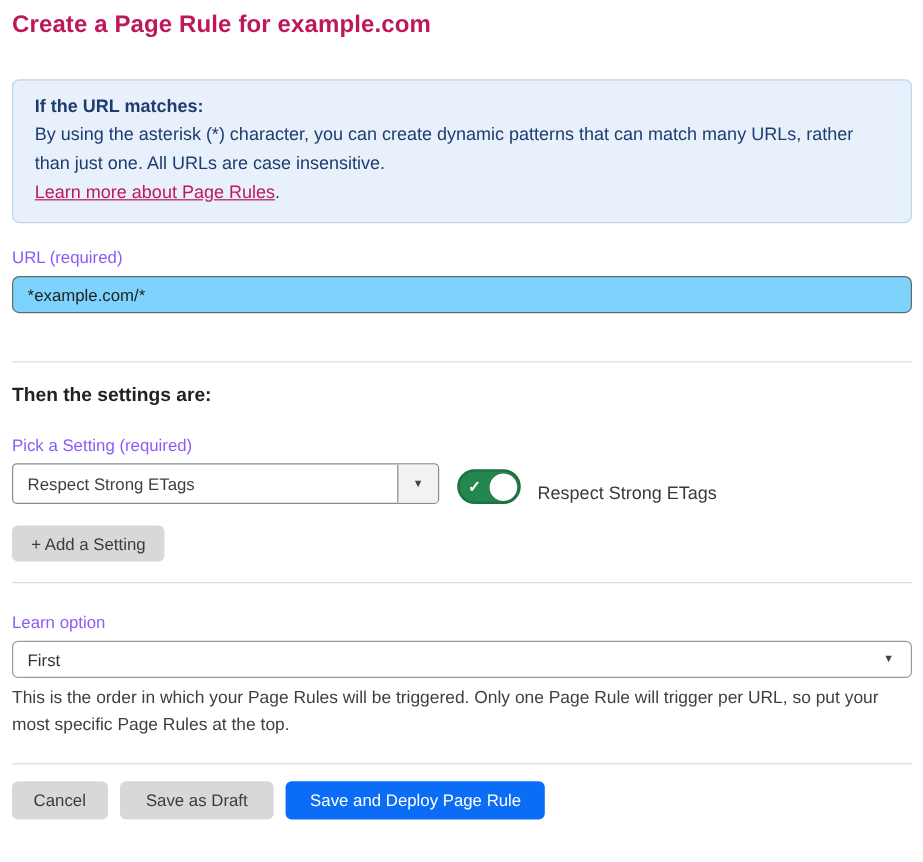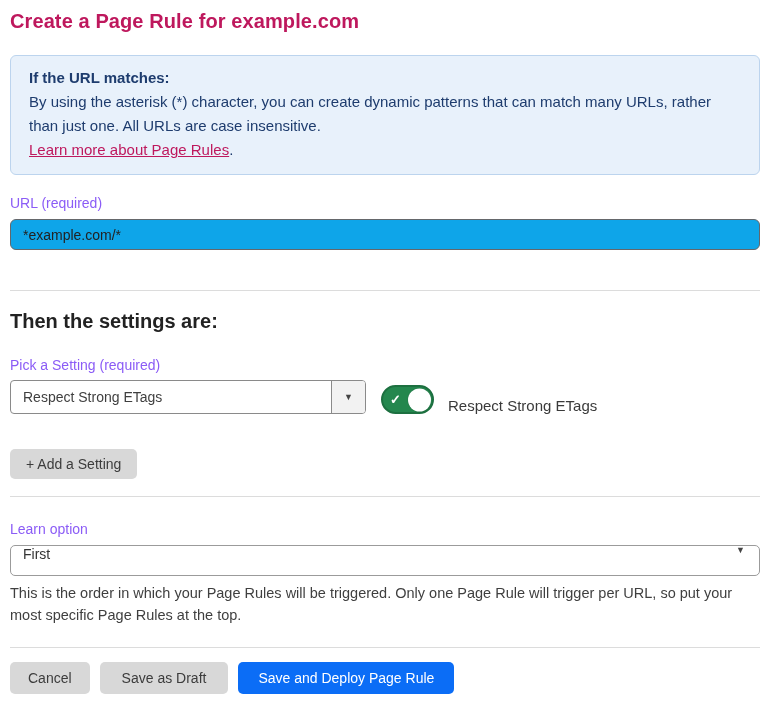--- a/index.html
+++ b/index.html
@@ -17,21 +17,21 @@
     overflow: hidden;
   }
   h1.page-title {
     margin: 0;
     font-size: 20px;
     font-weight: 700;
     color: #be185d;
     letter-spacing: 0.1px;
   }
   .info-box {
-    margin-top: 22px;
+    margin-top: 33px;
     background: #e8f1fb;
     border: 1px solid #bcd4ee;
     border-radius: 6px;
     padding: 10px 18px 12px 18px;
     font-size: 15px;
     line-height: 24px;
     color: #1e3c6e;
   }
   .info-heading { font-weight: 700; }
   .info-body { max-width: 700px; }
@@ -43,40 +43,40 @@
   .field-label {
     margin-top: 20px;
     font-size: 14px;
     color: #8b5cf6;
   }
   .url-input {
     display: block;
     margin-top: 8px;
     width: 100%;
     height: 31px;
-    background: #0ea5e9;
+    background: #7dd3fc;
     border: 1px solid #65676b;
     border-radius: 6px;
     padding: 0 12px;
     font-family: "Liberation Sans", sans-serif;
     font-size: 14px;
     color: #222;
     outline: none;
   }
   .divider {
     border: none;
     border-top: 1px solid #dcdcdc;
     margin: 0;
   }
   .divider-1 { margin-top: 40px; }
   .divider-2 { margin-top: 17px; }
   .divider-3 { margin-top: 21px; }
   h2.section-heading {
     margin: 19px 0 0 0;
-    font-size: 20px;
+    font-size: 16px;
     font-weight: 700;
     color: #222;
   }
   h2.order-heading { margin-top: 21px; }
   .label-row { margin-top: 24px; }
   .setting-row {
     margin-top: 7px;
     display: flex;
     align-items: flex-end;
   }
@@ -155,29 +155,30 @@
     font-family: "Liberation Sans", sans-serif;
     font-size: 14px;
     padding: 0 16px;
     height: 30px;
     cursor: pointer;
   }
   .btn-gray {
     background: #d8d8d8;
     color: #3c3c3c;
   }
-  .add-setting-btn { margin-top: 35px; }
+  .add-setting-btn { margin-top: 18px; }
   .select {
     margin-top: 8px;
     width: 100%;
     height: 31px;
     background: #fff;
     border: 1px solid #9b9b9b;
     border-radius: 5px;
     display: flex;
+    align-items: center;
     justify-content: space-between;
     padding: 0 14px 0 12px;
     font-size: 14px;
     color: #333;
     cursor: pointer;
   }
   .help-text {
     margin-top: 6px;
     font-size: 14.5px;
     line-height: 22px;

